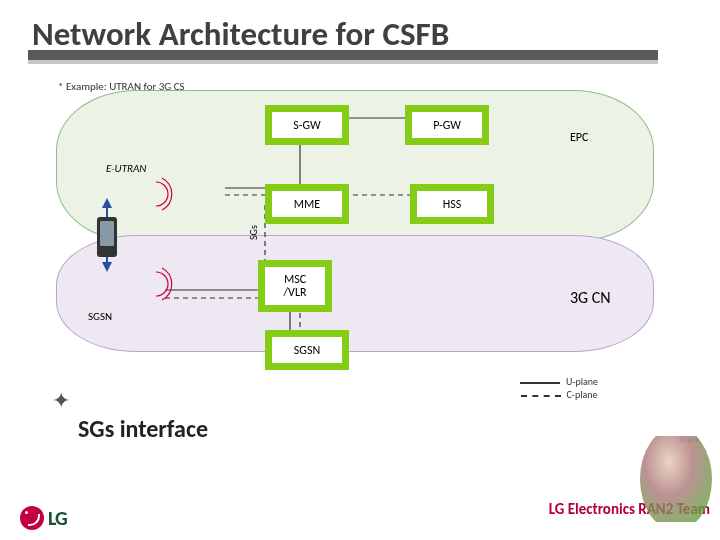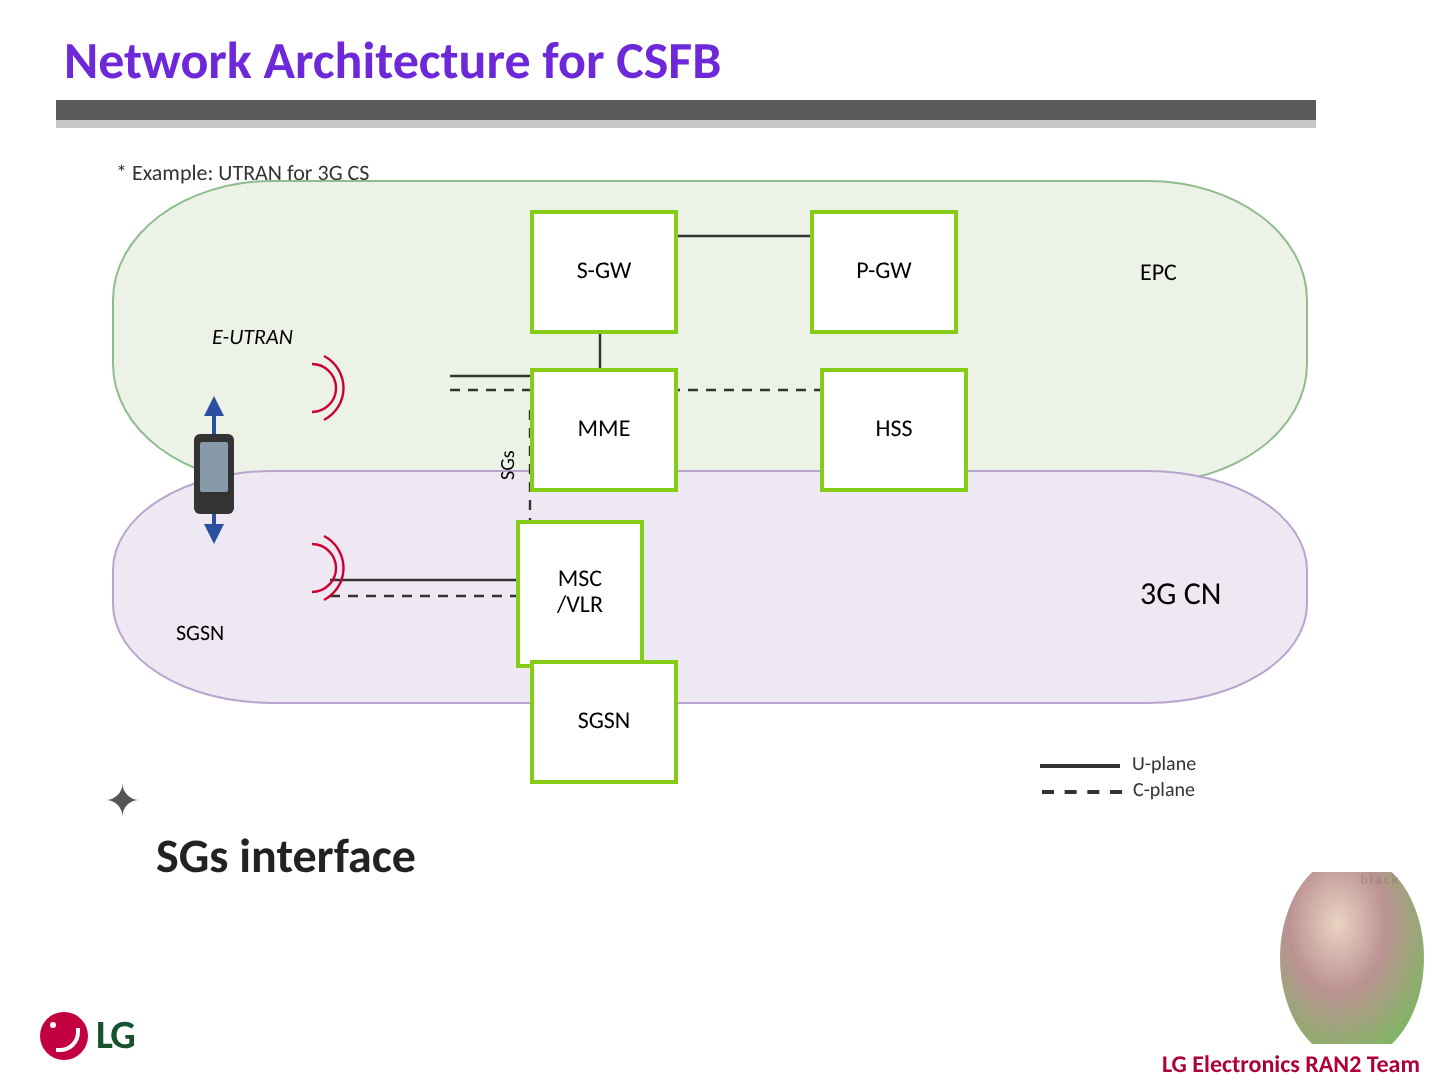--- a/index.html
+++ b/index.html
@@ -8,23 +8,23 @@
     height: 540px;
     background: #fff;
     font-family: Calibri, Arial, sans-serif;
     position: relative;
     overflow: hidden;
   }
   .title {
     position: absolute;
     left: 32px;
     top: 14px;
-    font-size: 26px;
+    font-size: 33px;
     font-weight: bold;
-    color: #6d28d9;
+    color: #404040;
   }
   .rule-dark {
     position: absolute;
     left: 28px;
     top: 50px;
     width: 630px;
     height: 10px;
     background: #5a5a5a;
   }
   .rule-light {
@@ -61,25 +61,25 @@
     height: 115px;
     border: 1px solid #b9a4cf;
     border-radius: 80px/50px;
     background: #eee8f3;
     z-index: 1;
   }
   .epc-label { position: absolute; left: 570px; top: 130px; font-size: 12px; z-index: 3; }
   .cn-label { position: absolute; left: 570px; top: 288px; font-size: 16px; z-index: 3; }
   .node {
     position: absolute;
-    border: 2px solid #84cc16;
+    border: 7px solid #84cc16;
     background: #fff;
     text-align: center;
     font-size: 12px;
-    padding: 22px 0;
+    padding: 6px 0;
     z-index: 4;
   }
   .eutran-label { position: absolute; left: 106px; top: 162px; font-size: 11px; z-index: 4; font-style: italic; }
   .utran-label { position: absolute; left: 88px; top: 310px; font-size: 11px; z-index: 4; }
   .sgs-label {
     position: absolute;
     left: 247px;
     top: 240px;
     font-size: 10px;
     transform: rotate(-90deg);
@@ -198,22 +198,22 @@
   }
   .logo-text {
     font-weight: bold;
     color: #14532d;
     font-size: 20px;
     letter-spacing: -1px;
   }
   .footer-tag {
     position: absolute;
     right: 10px;
-    bottom: 0;
-    font-size: 12px;
+    bottom: 22px;
+    font-size: 15px;
     color: #b00038;
     font-weight: bold;
     padding-left: 17px;
   }
   .photo {
     position: absolute;
     right: 8px;
     bottom: 18px;
     width: 72px;
     height: 86px;

